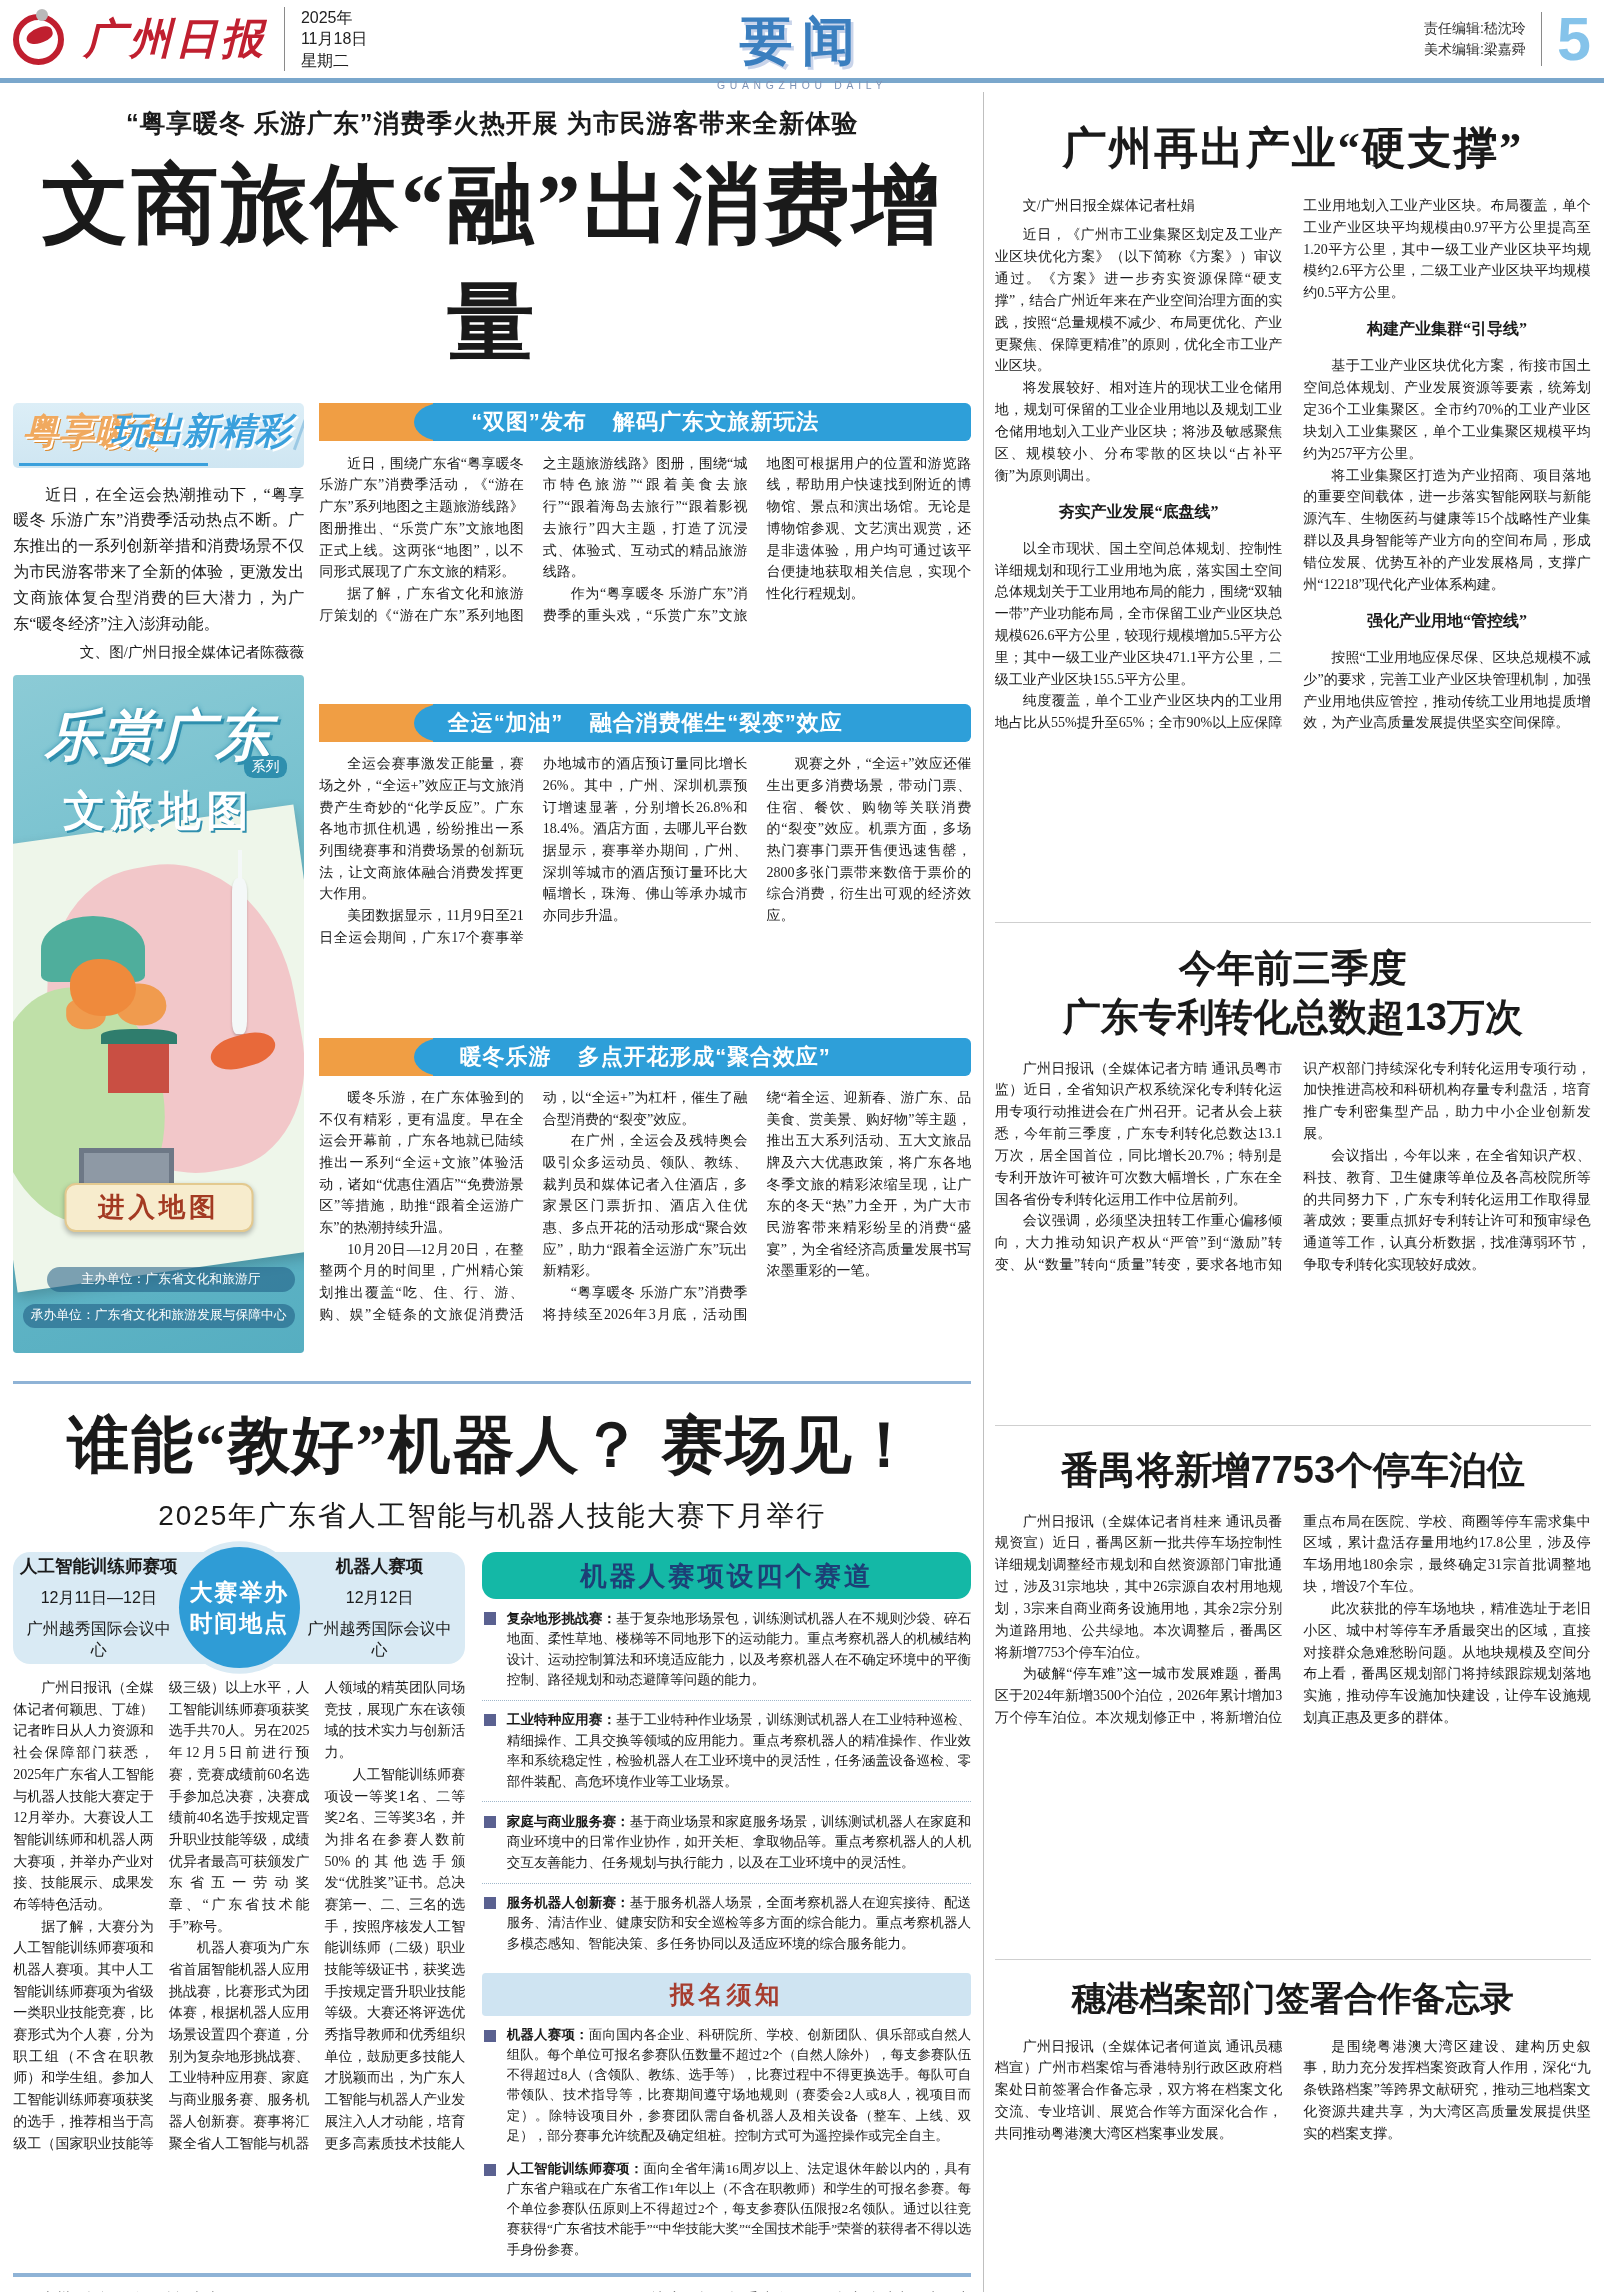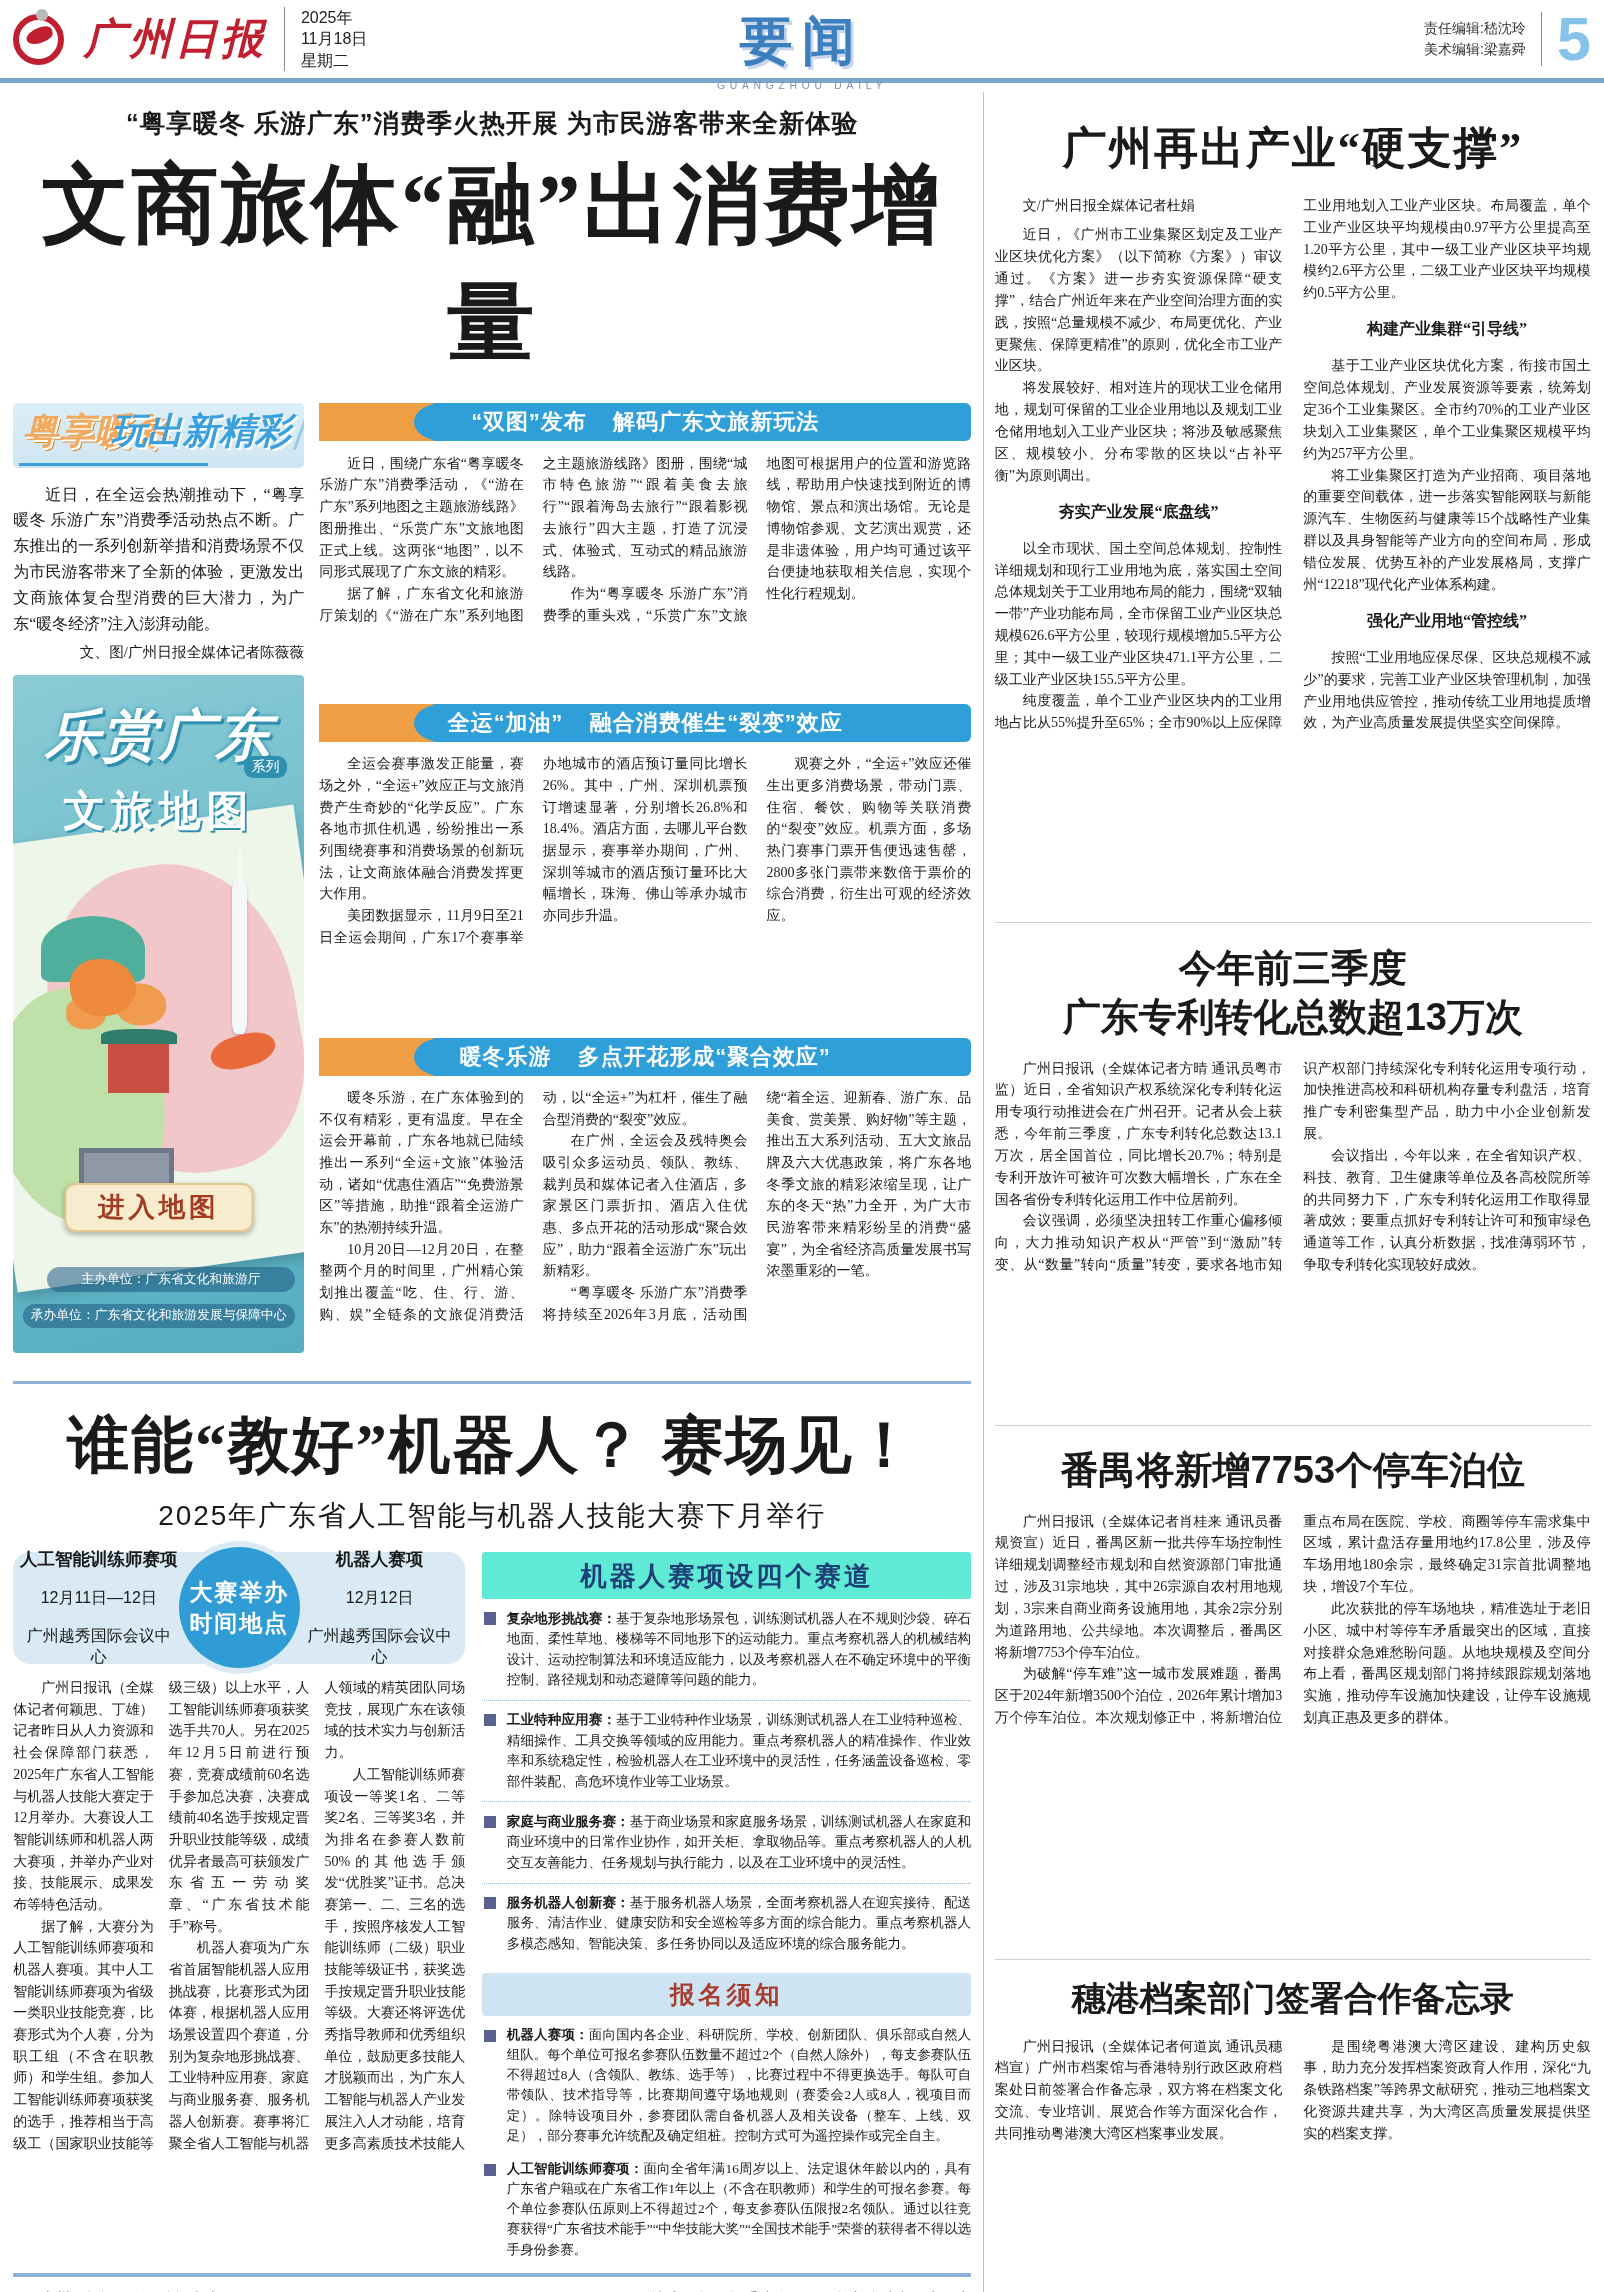--- a/index.html
+++ b/index.html
@@ -76,26 +76,26 @@
 
   
   .blue-rule { height:3.8px; background:#8fb3d6; margin:9.5px 0 0 0; }
   .robot-head { text-align:center; font-size:62px; font-weight:900; margin-top:19px; letter-spacing:1.9px; font-family:"Liberation Serif",serif; }
   .robot-sub { text-align:center; font-size:28px; margin-top:9.5px; letter-spacing:1.9px; font-family:"Liberation Sans",sans-serif; }
   .robot-row { display:flex; margin-top:17px; }
   .robot-left { width:452px; }
   .info-band { position:relative; display:flex; align-items:center; background:#d9eaf4; border-radius:17px; height:112px; padding:0 5.7px; }
   .info-box { flex:1; text-align:center; font-family:"Liberation Sans",sans-serif; }
   .info-box .t { font-weight:bold; font-size:17.5px; }
-  .info-box .d { font-size:16px; margin-top:17px; }
+  .info-box .d { font-size:16px; margin-top:10px; }
   .info-circle { width:121px; height:121px; min-width:121px; border-radius:50%; background:#2f9cd6; color:#fff; font-weight:bold; font-size:23px; display:flex; flex-direction:column; align-items:center; justify-content:center; letter-spacing:1.9px; font-family:"Liberation Sans",sans-serif; box-shadow:0 0 0 5.7px #d9eaf4; }
   .robot-body { margin-top:13.2px; column-count:3; column-gap:15px; font-size:14px; line-height:1.55; text-align:justify; height:492px; overflow:hidden; }
   .robot-body p { text-indent:2em; }
   .robot-right { flex:1; padding-left:17px; }
-  .panel-head { background:#5eead4; text-align:center; font-size:26.5px; font-weight:900; color:#1d3f76; padding:5.7px 0; letter-spacing:2.8px; border-radius:3px; font-family:"Liberation Sans",sans-serif; }
+  .panel-head { background:#14b8a6; text-align:center; font-size:26.5px; font-weight:900; color:#1d3f76; padding:5.7px 0; letter-spacing:2.8px; border-radius:14px; font-family:"Liberation Sans",sans-serif; }
   .track-item { position:relative; padding:9.5px 0 9.5px 24.6px; font-size:13.6px; line-height:1.5; text-align:justify; border-bottom:0.9px dotted #9fb6c9; }
   .track-item:last-child { border-bottom:none; }
   .track-item .sq { position:absolute; left:1.9px; top:13.2px; width:12.3px; height:12.3px; background:#5a6190; }
   .track-item b { font-weight:bold; }
   .signup-head { margin-top:9.5px; background:#cfe4f2; text-align:center; font-size:24.6px; font-weight:900; color:#a63d2f; padding:4.7px 0; letter-spacing:3.8px; border-radius:3.8px; font-family:"Liberation Sans",sans-serif; }
   .signup-item { position:relative; padding:9.5px 0 3.8px 24.6px; font-size:13.4px; line-height:1.5; text-align:justify; }
   .signup-item .sq { position:absolute; left:1.9px; top:14px; width:12.3px; height:12.3px; background:#5a6190; }
 
   
   .college-row { display:flex; margin-top:11.4px; height:291px; overflow:hidden; }

